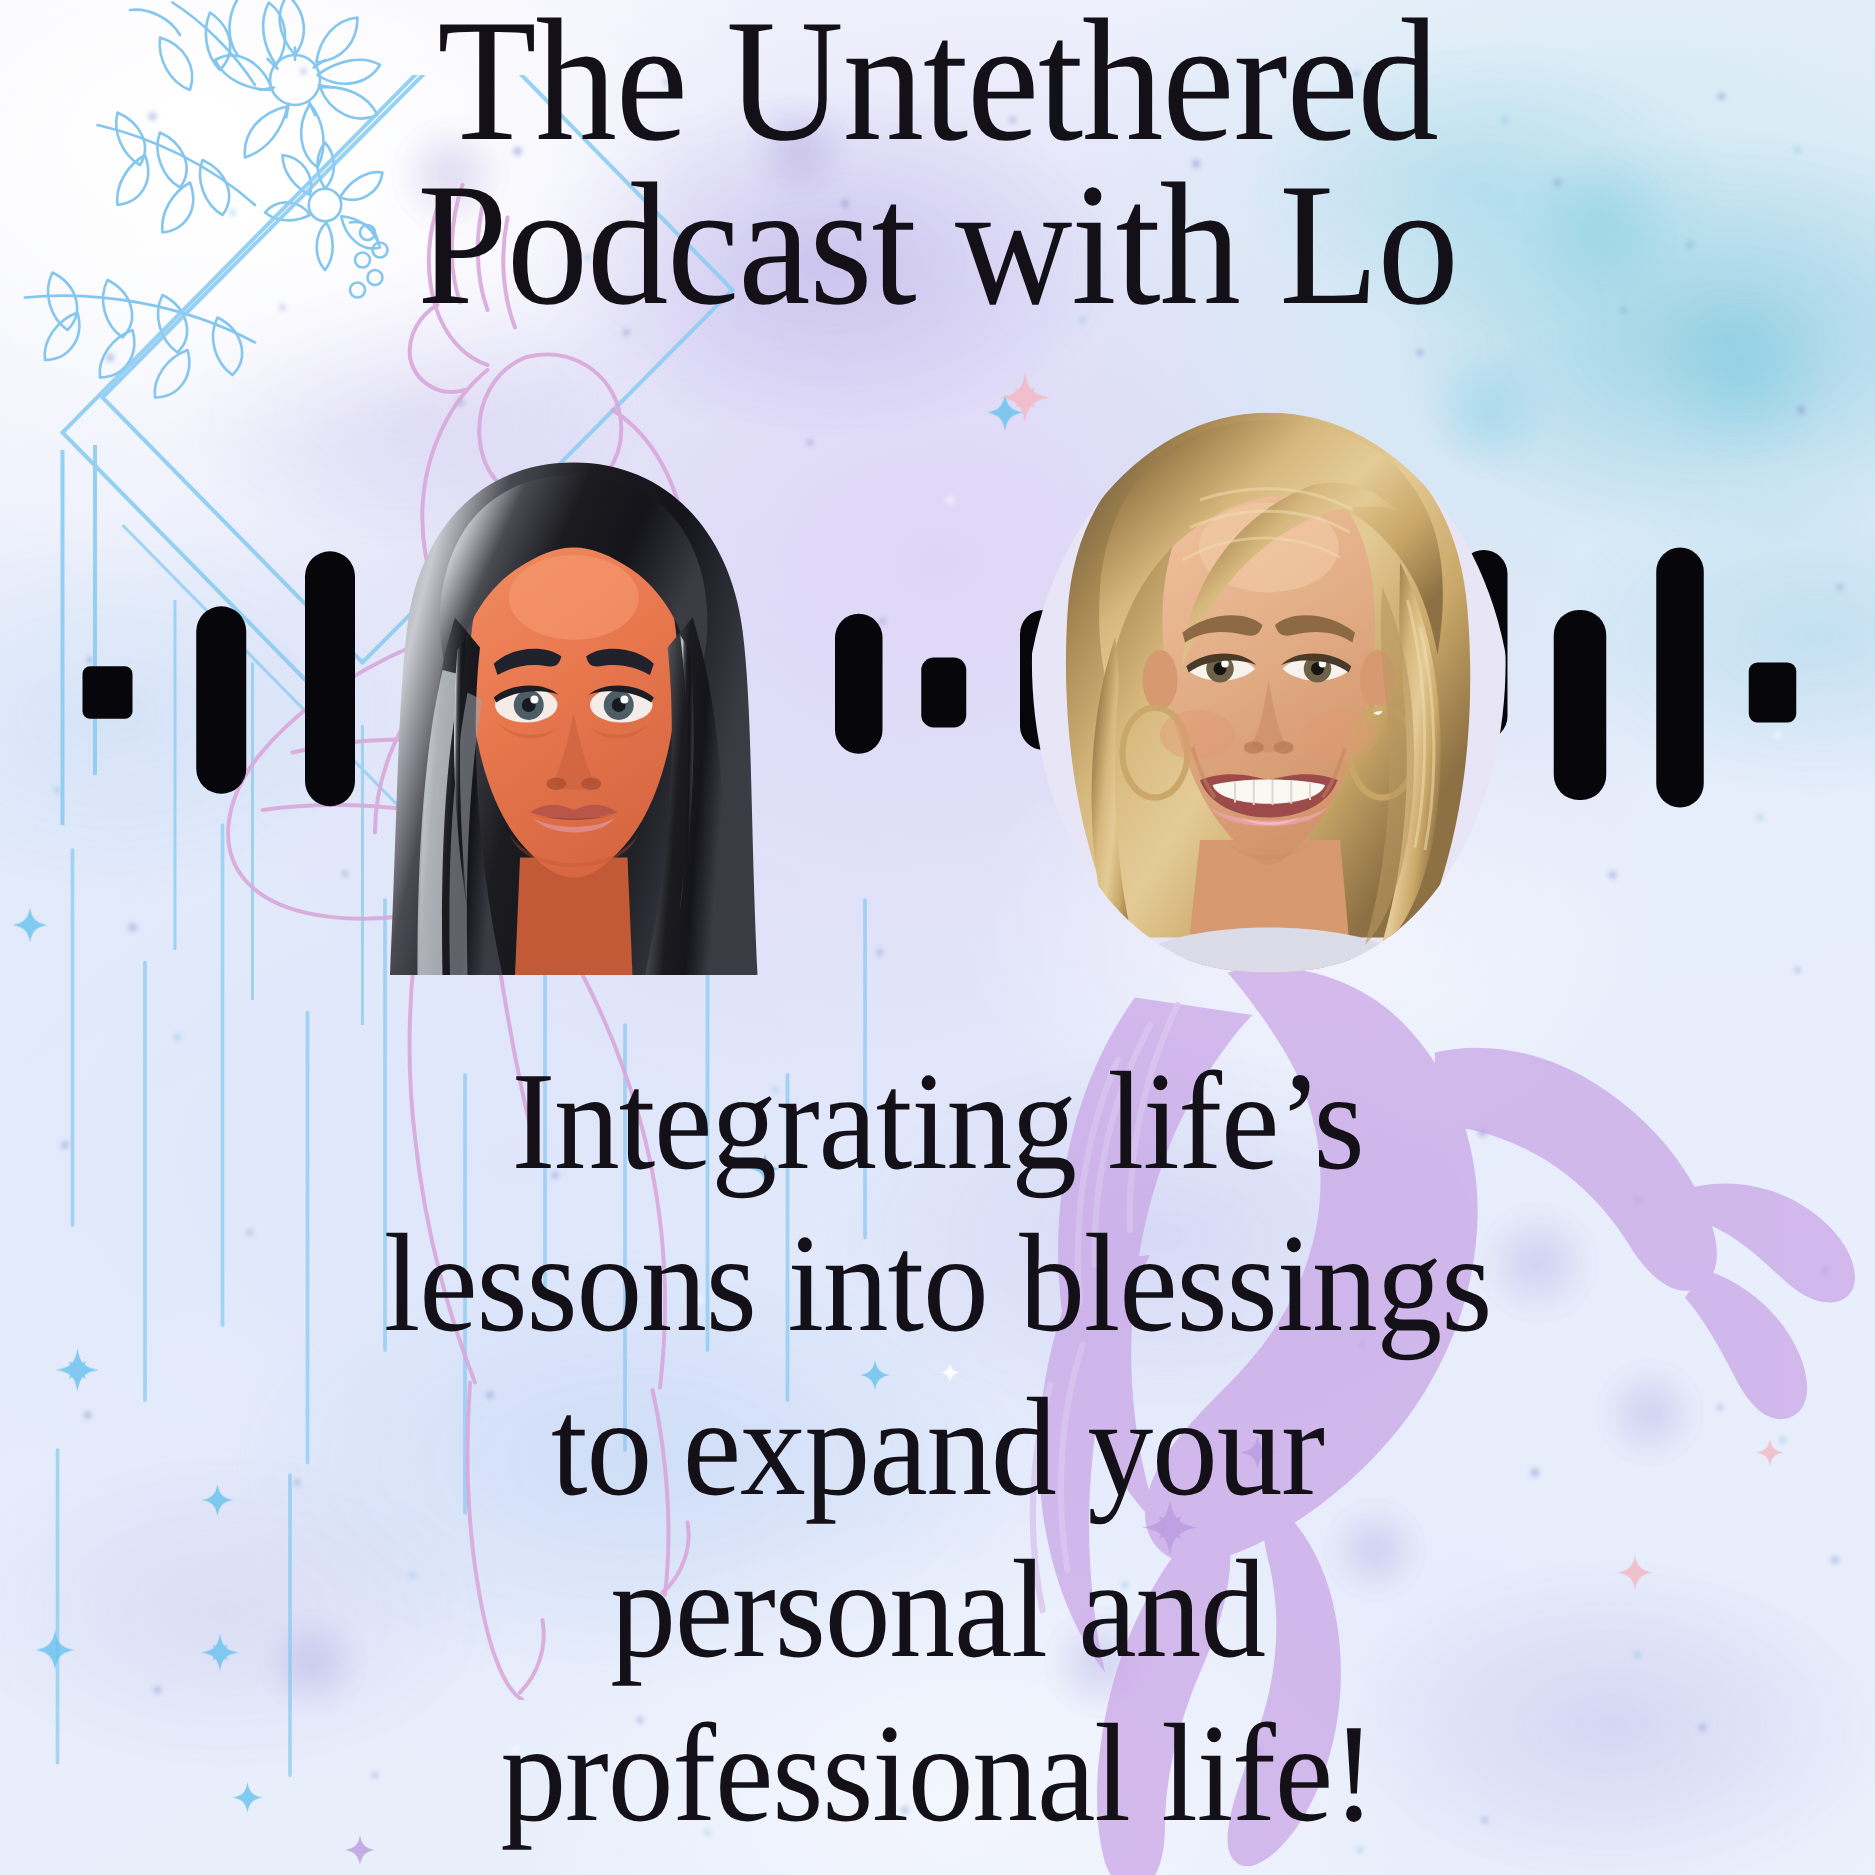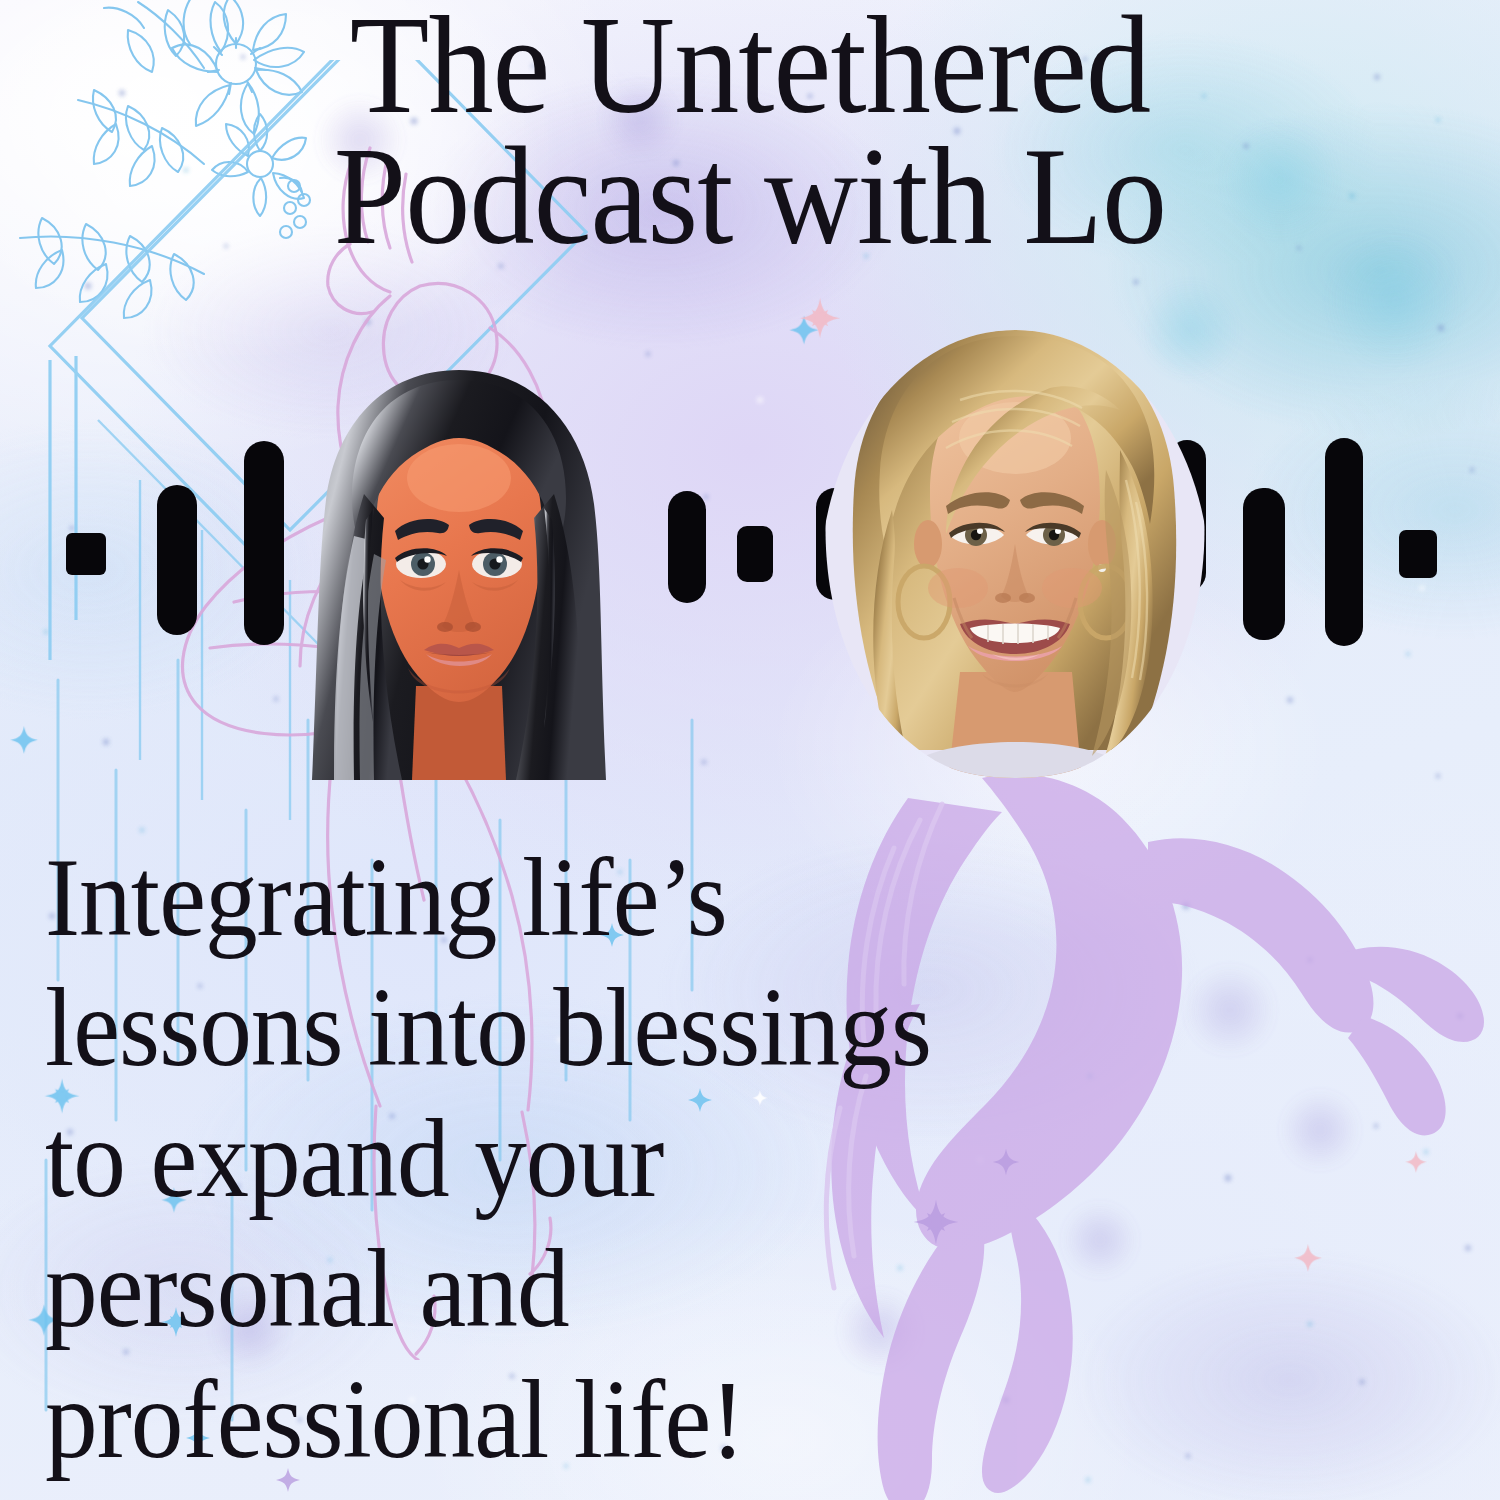--- a/index.html
+++ b/index.html
@@ -85,21 +85,21 @@
     line-height:0.98;
     letter-spacing:-1px;
     font-weight:400;
     font-family:"Liberation Serif","DejaVu Serif",serif;
     transform: scaleX(0.93);
   }
   .title-line.l2 { margin-top:-6px; }
 
   .subtitle-block {
     position:absolute; left:0; right:0; top:832px;
-    text-align:left;
+    text-align:center;
     color:#131018;
     z-index:12;
   }
   .sub-line {
     display:block;
     font-size:112px;
     line-height:1.165;
     letter-spacing:-1px;
     font-weight:400;
     font-family:"Liberation Serif","DejaVu Serif",serif;

